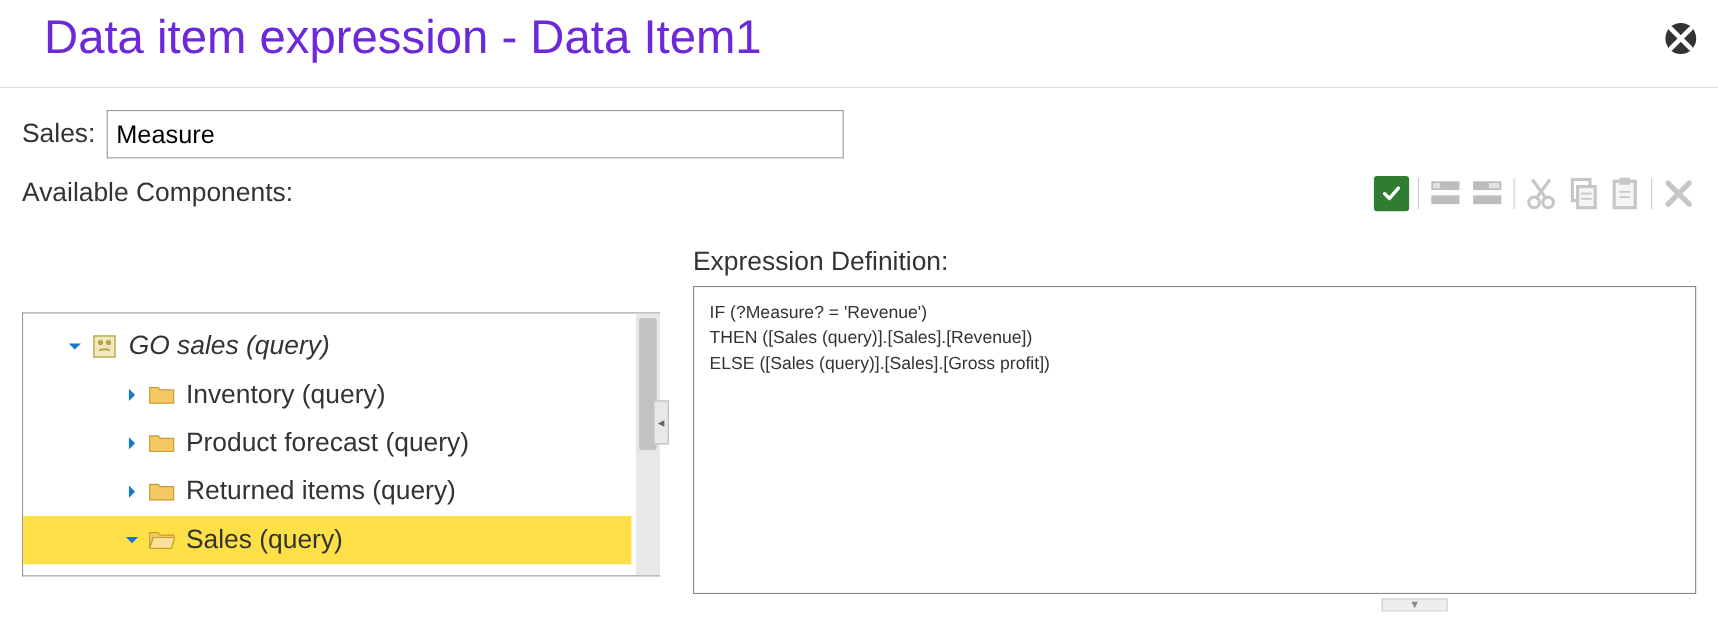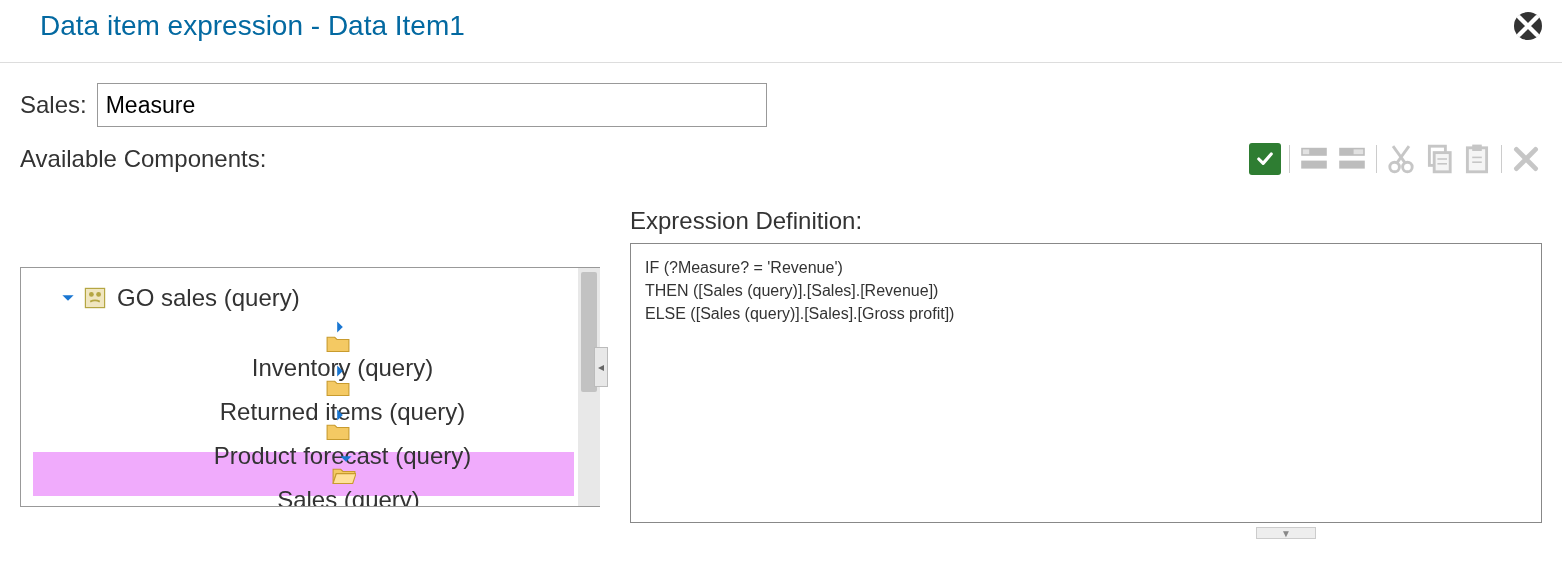--- a/index.html
+++ b/index.html
@@ -12,22 +12,22 @@
     width: 1562px;
   }
   .dialog-header {
     display: flex;
     align-items: center;
     justify-content: space-between;
     padding: 10px 20px 20px 40px;
     border-bottom: 1px solid #ddd;
   }
   .dialog-title {
-    color: #0369a1;
-    font-size: 28px;
+    color: #6d28d9;
+    font-size: 43px;
     font-weight: 400;
   }
   .close-btn {
     width: 28px;
     height: 28px;
     border-radius: 50%;
     background: #333;
     color: #fff;
     display: flex;
     align-items: center;
@@ -148,41 +148,40 @@
     font-size: 24px;
     padding-right: 26px;
   }
   .tree-row {
     display: flex;
     align-items: center;
     height: 44px;
     cursor: pointer;
   }
   .tree-row.selected {
-    background: #f0abfc;
-    margin-left: 12px;
+    background: #fde047;
   }
   .arrow {
     width: 18px;
     display: flex;
     justify-content: center;
     color: #1976d2;
     margin-right: 6px;
   }
   .arrow svg { width: 14px; height: 14px; }
   .node-icon {
     width: 24px;
     height: 22px;
     margin-right: 10px;
     display: flex;
     align-items: center;
     justify-content: center;
   }
-  .indent-0 { padding-left: 38px; }
-  .indent-1 { padding-left: 90px; flex-direction: column; }
+  .indent-0 { padding-left: 38px; font-style: italic; }
+  .indent-1 { padding-left: 90px; }
   .splitter-handle {
     position: absolute;
     right: -8px;
     top: 160px;
     width: 14px;
     height: 40px;
     background: #e8e8e8;
     border: 1px solid #bbb;
     display: flex;
     align-items: center;
@@ -325,35 +324,35 @@
             <span class="arrow">
               <svg viewBox="0 0 10 10">
                   <path d="M3 1 L7 5 L3 9 Z" fill="#1976d2"></path>
                 </svg>
             </span>
             <span class="node-icon">
               <svg viewBox="0 0 22 18">
                   <path d="M1 3 L8 3 L10 5 L21 5 L21 16 L1 16 Z" fill="#f4c963" stroke="#c89b2e"></path>
                 </svg>
             </span>
-            <span>Returned items (query)</span>
+            <span>Product forecast (query)</span>
           </div>
 
           <div class="tree-row indent-1">
             <span class="arrow">
               <svg viewBox="0 0 10 10">
                   <path d="M3 1 L7 5 L3 9 Z" fill="#1976d2"></path>
                 </svg>
             </span>
             <span class="node-icon">
               <svg viewBox="0 0 22 18">
                   <path d="M1 3 L8 3 L10 5 L21 5 L21 16 L1 16 Z" fill="#f4c963" stroke="#c89b2e"></path>
                 </svg>
             </span>
-            <span>Product forecast (query)</span>
+            <span>Returned items (query)</span>
           </div>
 
           <div class="tree-row indent-1 selected">
             <span class="arrow">
               <svg viewBox="0 0 10 10">
                   <path d="M1 3 L5 7 L9 3 Z" fill="#1976d2"></path>
                 </svg>
             </span>
             <span class="node-icon">
               <svg viewBox="0 0 22 18">

